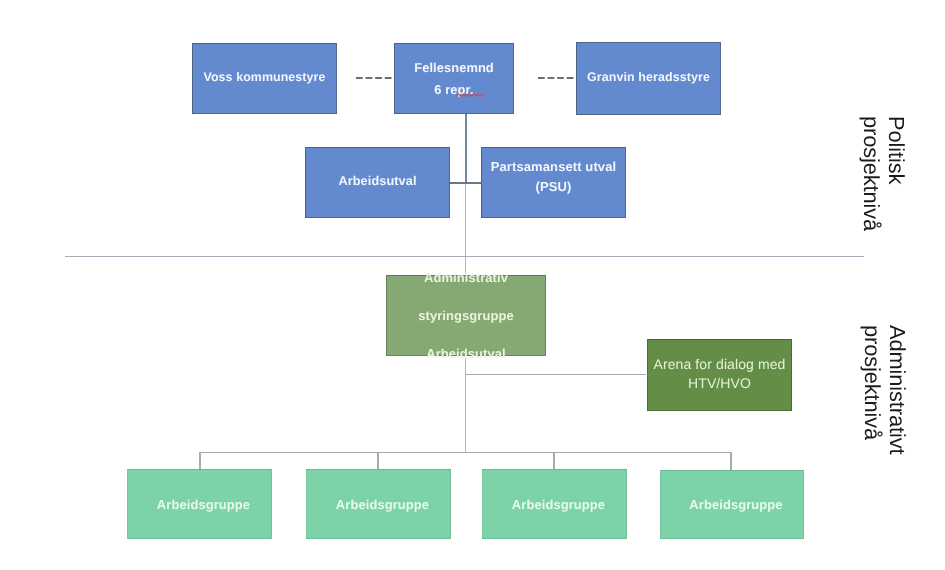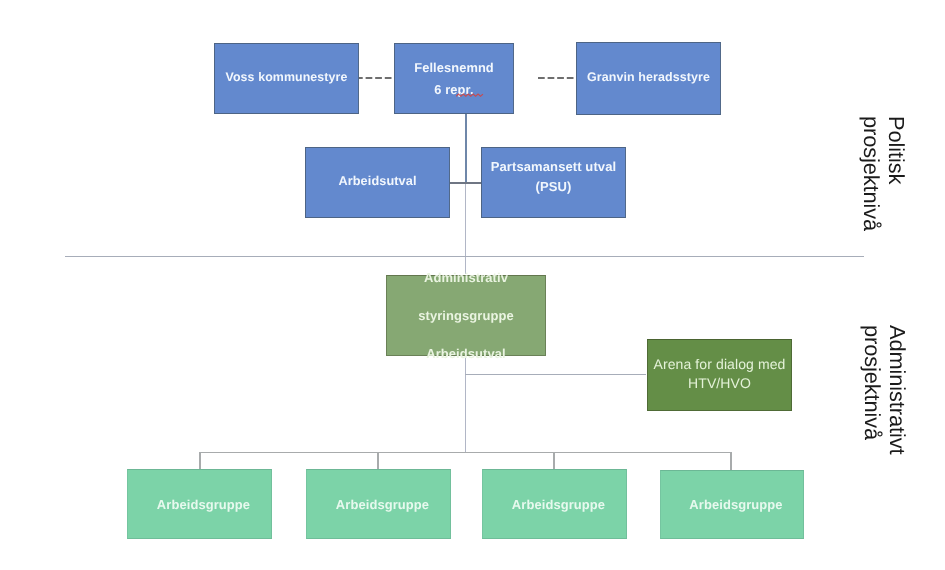--- a/index.html
+++ b/index.html
@@ -54,21 +54,21 @@
   <div class="lnv" style="left:464.7px;top:357px;width:1.6px;height:96px;"></div>
 
   <div class="ln" style="left:465px;top:374px;width:181px;height:1.4px;"></div>
 
   <div class="ln gray" style="left:199px;top:452.2px;width:533px;height:1.3px;"></div>
   <div class="lnv gray" style="left:199.3px;top:452.2px;width:1.3px;height:18px;"></div>
   <div class="lnv gray" style="left:377.3px;top:452.2px;width:1.3px;height:18px;"></div>
   <div class="lnv gray" style="left:553.4px;top:452.2px;width:1.3px;height:18px;"></div>
   <div class="lnv gray" style="left:730.4px;top:452.2px;width:1.3px;height:18px;"></div>
 
-  <div class="box blue" style="left:214px;top:43px;width:145px;height:71px;font-size:12.4px;padding-bottom:3px;">
+  <div class="box blue" style="left:192px;top:43px;width:145px;height:71px;font-size:12.4px;padding-bottom:3px;">
     <span>Voss  kommunestyre</span>
   </div>
 
   <div class="box blue" style="left:394px;top:43px;width:120px;height:71px;font-size:12.85px;line-height:22px;">
     <span>Fellesnemnd</span>
     <span class="misspelled">6 repr.</span>
   </div>
 
   <div class="box blue" style="left:576px;top:42px;width:145px;height:73px;font-size:12.45px;padding-bottom:3px;">
     <span>Granvin heradsstyre</span>

